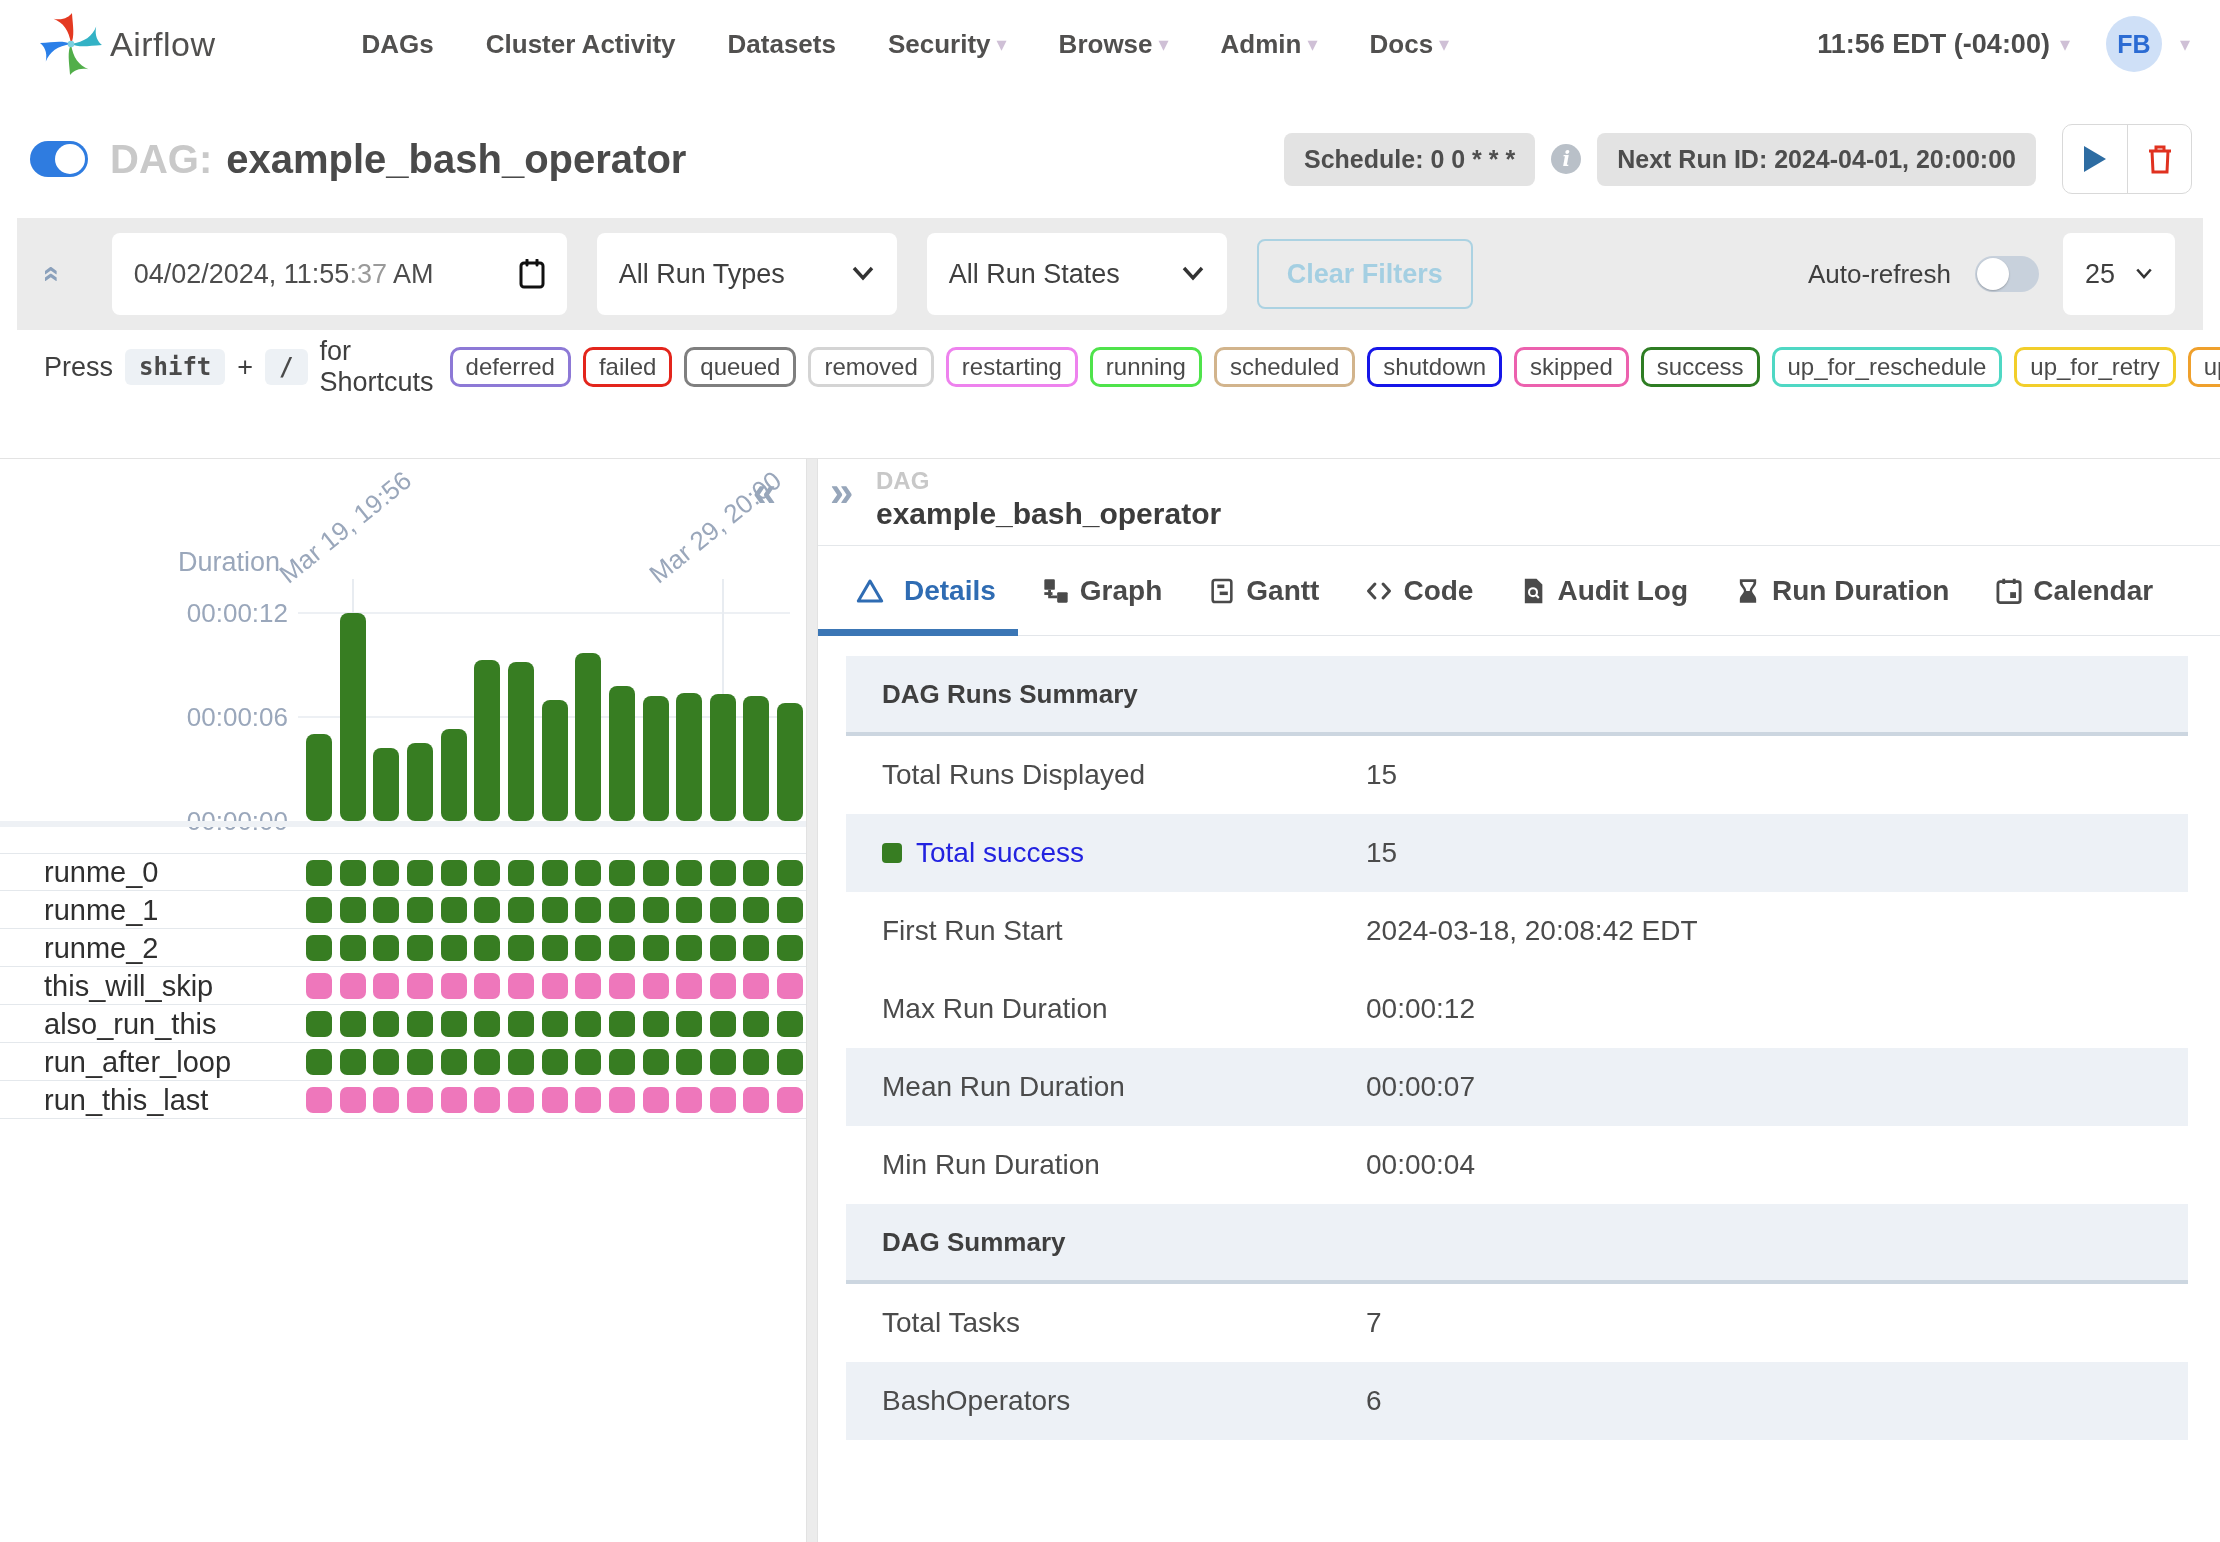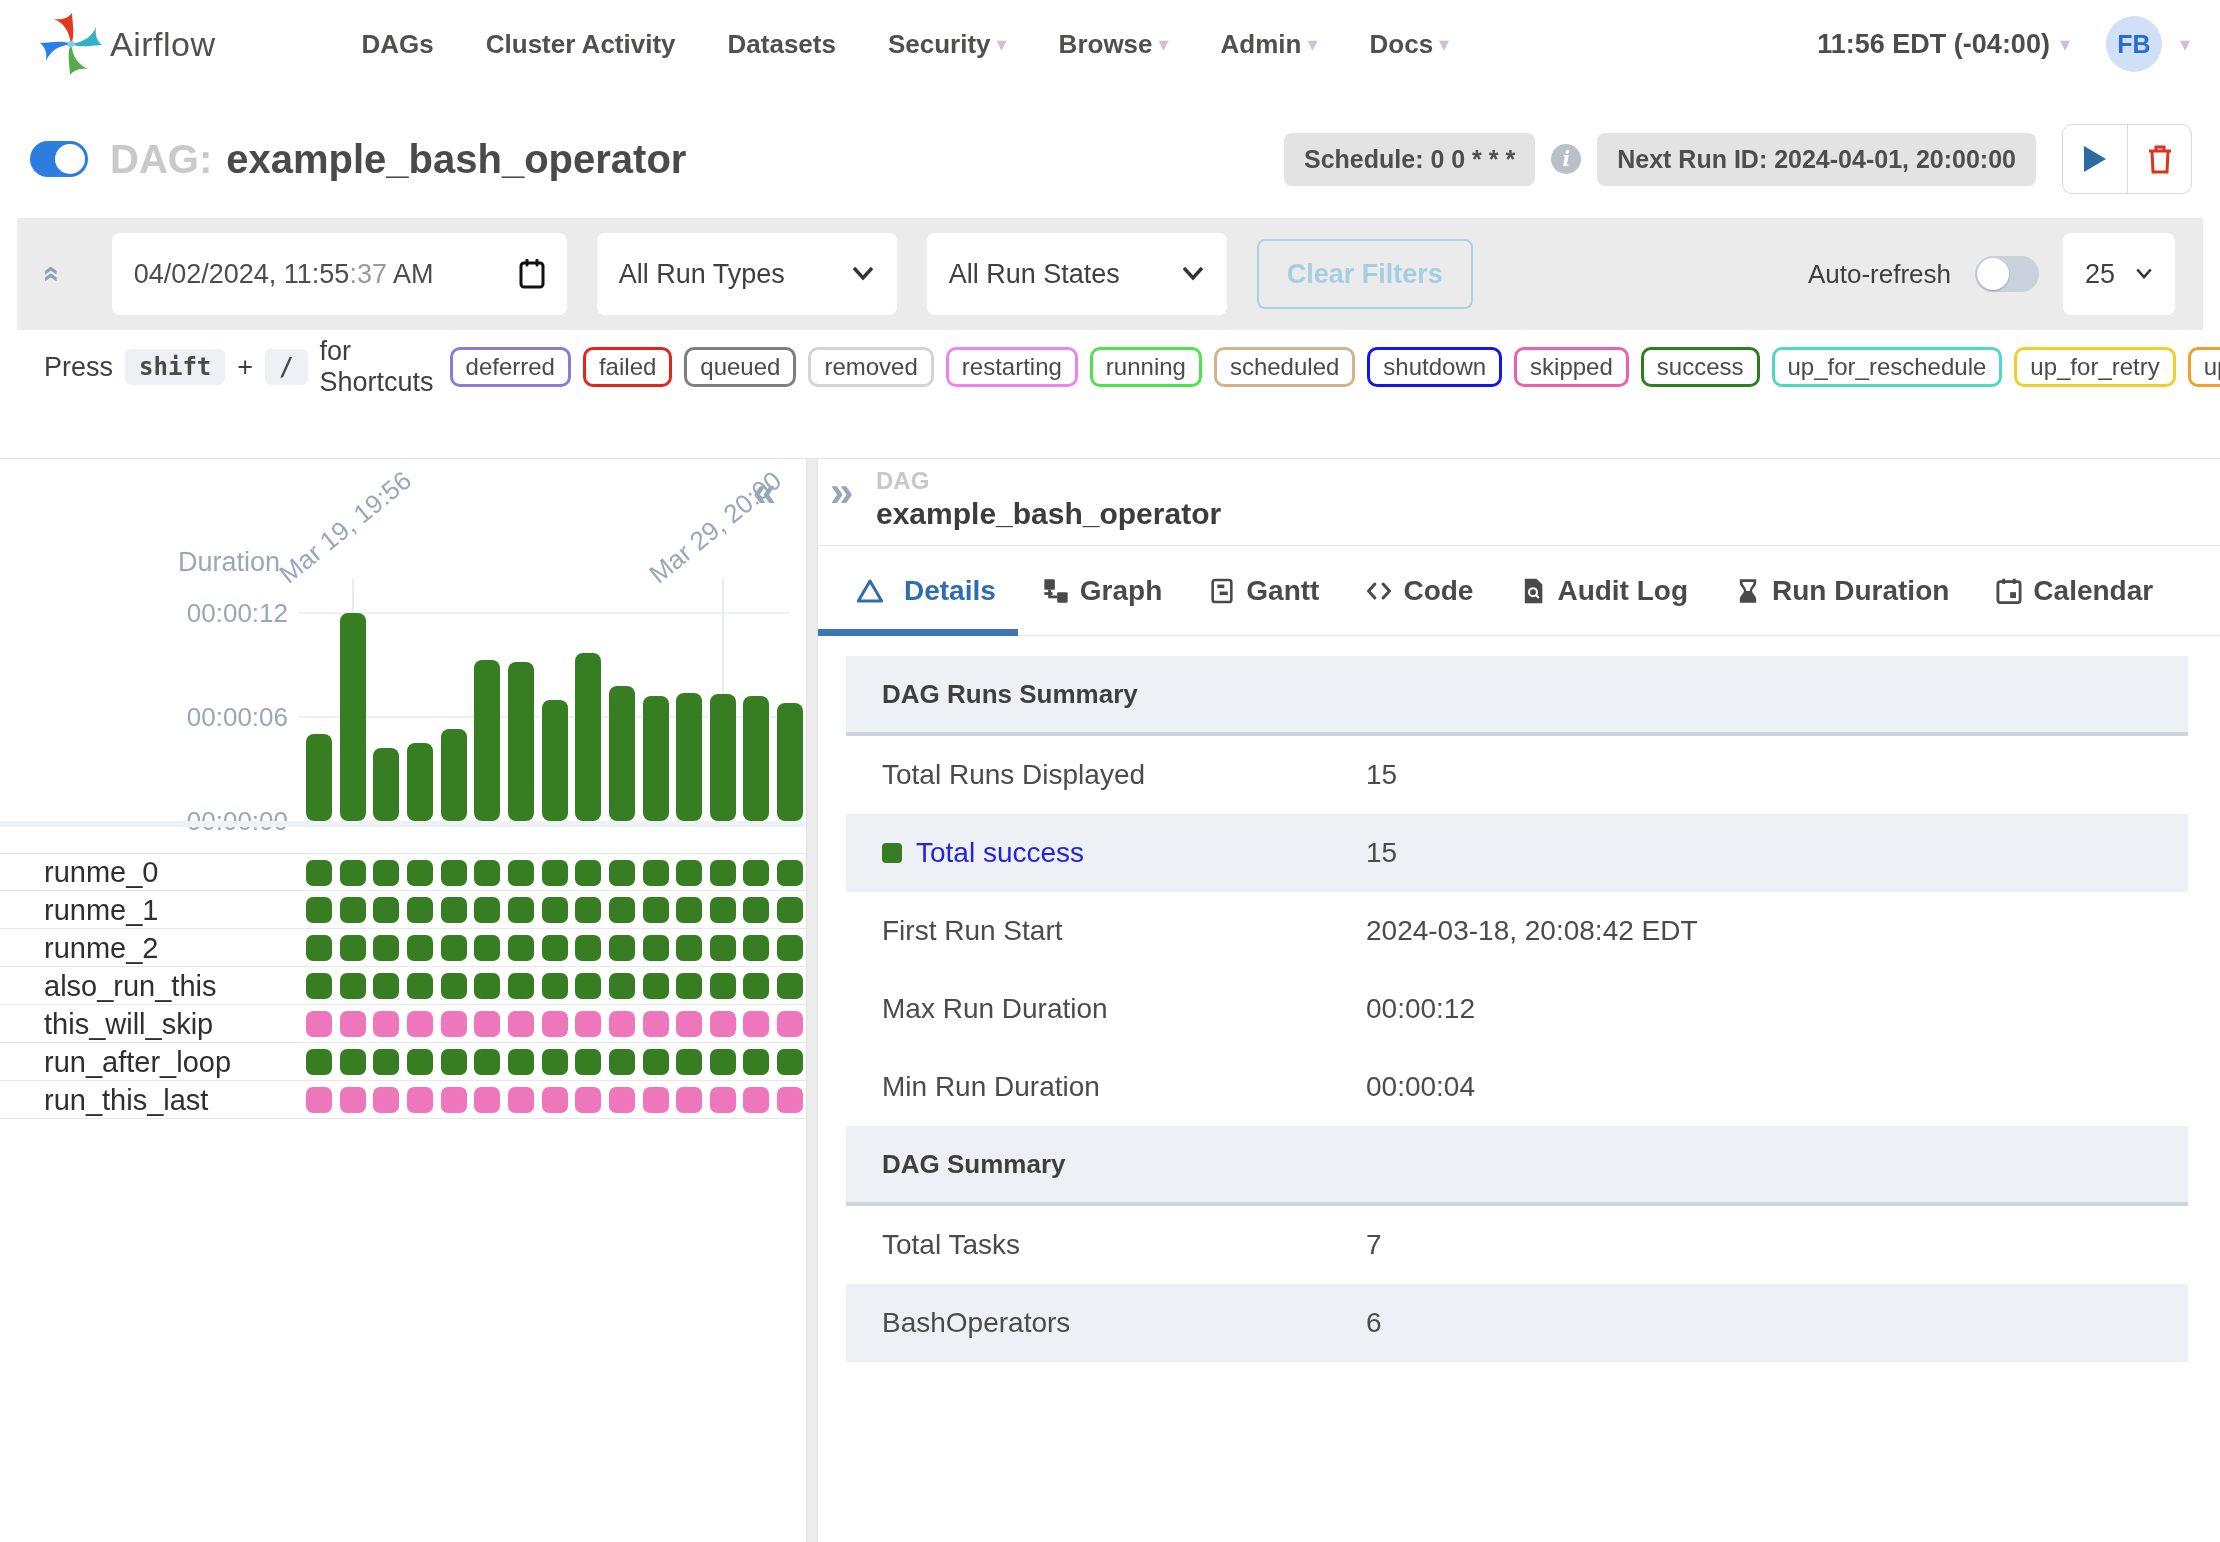--- a/index.html
+++ b/index.html
@@ -338,56 +338,56 @@
           <div class="cell" style="left: 541.55px; background: rgb(55, 125, 34);"></div>
           <div class="cell" style="left: 575.2px; background: rgb(55, 125, 34);"></div>
           <div class="cell" style="left: 608.85px; background: rgb(55, 125, 34);"></div>
           <div class="cell" style="left: 642.5px; background: rgb(55, 125, 34);"></div>
           <div class="cell" style="left: 676.15px; background: rgb(55, 125, 34);"></div>
           <div class="cell" style="left: 709.8px; background: rgb(55, 125, 34);"></div>
           <div class="cell" style="left: 743.45px; background: rgb(55, 125, 34);"></div>
           <div class="cell" style="left: 777.1px; background: rgb(55, 125, 34);"></div>
         </div>
         <div class="task-row">
+          <span class="task-label">this_will_skip</span>
+          <div class="cell" style="left: 306px; background: rgb(238, 119, 187);"></div>
+          <div class="cell" style="left: 339.65px; background: rgb(238, 119, 187);"></div>
+          <div class="cell" style="left: 373.3px; background: rgb(238, 119, 187);"></div>
+          <div class="cell" style="left: 406.95px; background: rgb(238, 119, 187);"></div>
+          <div class="cell" style="left: 440.6px; background: rgb(238, 119, 187);"></div>
+          <div class="cell" style="left: 474.25px; background: rgb(238, 119, 187);"></div>
+          <div class="cell" style="left: 507.9px; background: rgb(238, 119, 187);"></div>
+          <div class="cell" style="left: 541.55px; background: rgb(238, 119, 187);"></div>
+          <div class="cell" style="left: 575.2px; background: rgb(238, 119, 187);"></div>
+          <div class="cell" style="left: 608.85px; background: rgb(238, 119, 187);"></div>
+          <div class="cell" style="left: 642.5px; background: rgb(238, 119, 187);"></div>
+          <div class="cell" style="left: 676.15px; background: rgb(238, 119, 187);"></div>
+          <div class="cell" style="left: 709.8px; background: rgb(238, 119, 187);"></div>
+          <div class="cell" style="left: 743.45px; background: rgb(238, 119, 187);"></div>
+          <div class="cell" style="left: 777.1px; background: rgb(238, 119, 187);"></div>
+        </div>
+        <div class="task-row">
           <span class="task-label">also_run_this</span>
           <div class="cell" style="left: 306px; background: rgb(55, 125, 34);"></div>
           <div class="cell" style="left: 339.65px; background: rgb(55, 125, 34);"></div>
           <div class="cell" style="left: 373.3px; background: rgb(55, 125, 34);"></div>
           <div class="cell" style="left: 406.95px; background: rgb(55, 125, 34);"></div>
           <div class="cell" style="left: 440.6px; background: rgb(55, 125, 34);"></div>
           <div class="cell" style="left: 474.25px; background: rgb(55, 125, 34);"></div>
           <div class="cell" style="left: 507.9px; background: rgb(55, 125, 34);"></div>
           <div class="cell" style="left: 541.55px; background: rgb(55, 125, 34);"></div>
           <div class="cell" style="left: 575.2px; background: rgb(55, 125, 34);"></div>
           <div class="cell" style="left: 608.85px; background: rgb(55, 125, 34);"></div>
           <div class="cell" style="left: 642.5px; background: rgb(55, 125, 34);"></div>
           <div class="cell" style="left: 676.15px; background: rgb(55, 125, 34);"></div>
           <div class="cell" style="left: 709.8px; background: rgb(55, 125, 34);"></div>
           <div class="cell" style="left: 743.45px; background: rgb(55, 125, 34);"></div>
           <div class="cell" style="left: 777.1px; background: rgb(55, 125, 34);"></div>
         </div>
         <div class="task-row">
-          <span class="task-label">this_will_skip</span>
-          <div class="cell" style="left: 306px; background: rgb(238, 119, 187);"></div>
-          <div class="cell" style="left: 339.65px; background: rgb(238, 119, 187);"></div>
-          <div class="cell" style="left: 373.3px; background: rgb(238, 119, 187);"></div>
-          <div class="cell" style="left: 406.95px; background: rgb(238, 119, 187);"></div>
-          <div class="cell" style="left: 440.6px; background: rgb(238, 119, 187);"></div>
-          <div class="cell" style="left: 474.25px; background: rgb(238, 119, 187);"></div>
-          <div class="cell" style="left: 507.9px; background: rgb(238, 119, 187);"></div>
-          <div class="cell" style="left: 541.55px; background: rgb(238, 119, 187);"></div>
-          <div class="cell" style="left: 575.2px; background: rgb(238, 119, 187);"></div>
-          <div class="cell" style="left: 608.85px; background: rgb(238, 119, 187);"></div>
-          <div class="cell" style="left: 642.5px; background: rgb(238, 119, 187);"></div>
-          <div class="cell" style="left: 676.15px; background: rgb(238, 119, 187);"></div>
-          <div class="cell" style="left: 709.8px; background: rgb(238, 119, 187);"></div>
-          <div class="cell" style="left: 743.45px; background: rgb(238, 119, 187);"></div>
-          <div class="cell" style="left: 777.1px; background: rgb(238, 119, 187);"></div>
-        </div>
-        <div class="task-row">
           <span class="task-label">run_after_loop</span>
           <div class="cell" style="left: 306px; background: rgb(55, 125, 34);"></div>
           <div class="cell" style="left: 339.65px; background: rgb(55, 125, 34);"></div>
           <div class="cell" style="left: 373.3px; background: rgb(55, 125, 34);"></div>
           <div class="cell" style="left: 406.95px; background: rgb(55, 125, 34);"></div>
           <div class="cell" style="left: 440.6px; background: rgb(55, 125, 34);"></div>
           <div class="cell" style="left: 474.25px; background: rgb(55, 125, 34);"></div>
           <div class="cell" style="left: 507.9px; background: rgb(55, 125, 34);"></div>
           <div class="cell" style="left: 541.55px; background: rgb(55, 125, 34);"></div>
           <div class="cell" style="left: 575.2px; background: rgb(55, 125, 34);"></div>
@@ -516,20 +516,26 @@
             <span>First Run Start</span>
           </div>
           <div class="tvalue">2024-03-18, 20:08:42 EDT</div>
         </div>
         <div class="trow">
           <div class="tlabel">
             <span>Max Run Duration</span>
           </div>
           <div class="tvalue">00:00:12</div>
         </div>
+        <div class="trow light">
+          <div class="tlabel">
+            <span>Mean Run Duration</span>
+          </div>
+          <div class="tvalue">00:00:07</div>
+        </div>
         <div class="trow">
           <div class="tlabel">
             <span>Min Run Duration</span>
           </div>
           <div class="tvalue">00:00:04</div>
         </div>
         <div class="trow section-head">DAG Summary</div>
         <div class="trow">
           <div class="tlabel">
             <span>Total Tasks</span>

